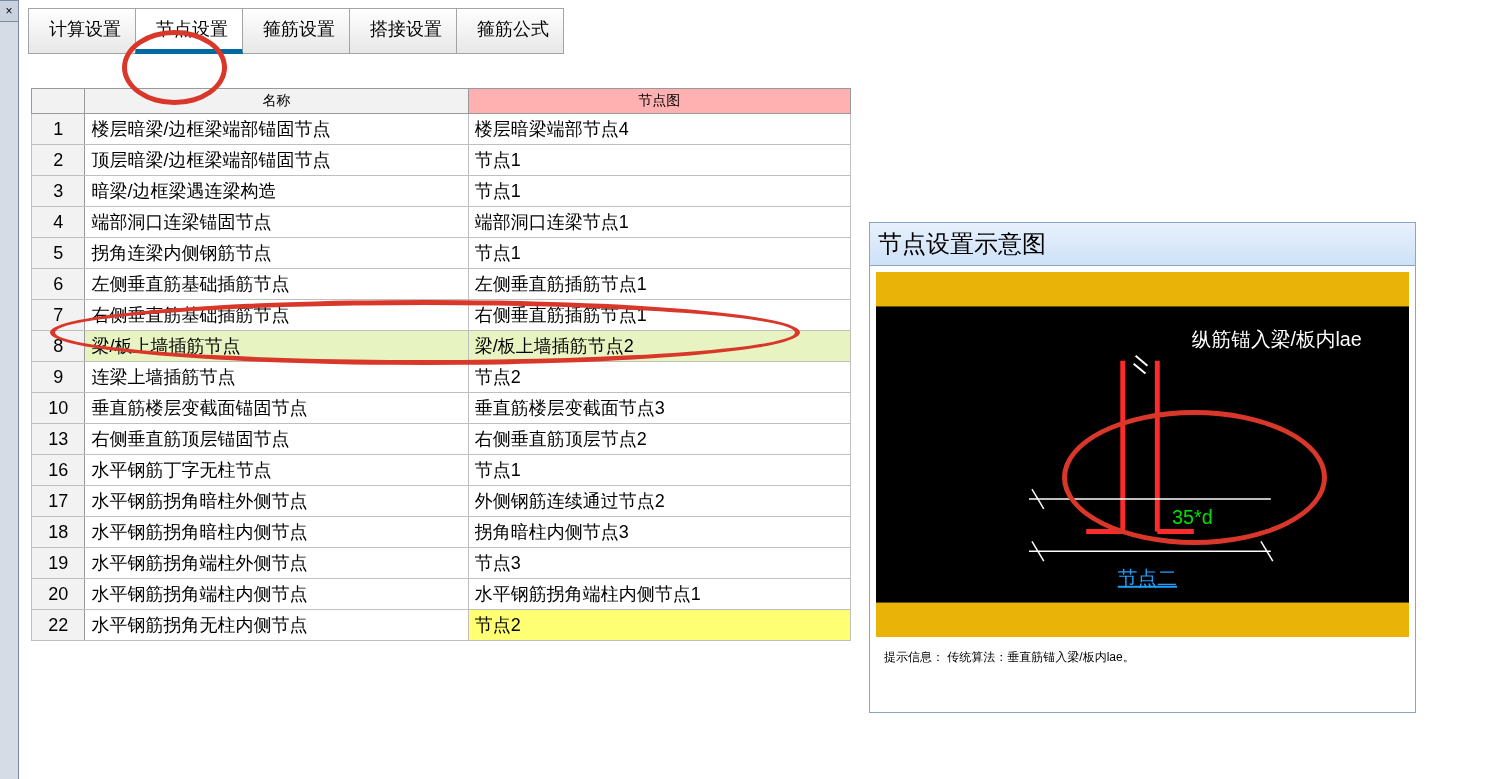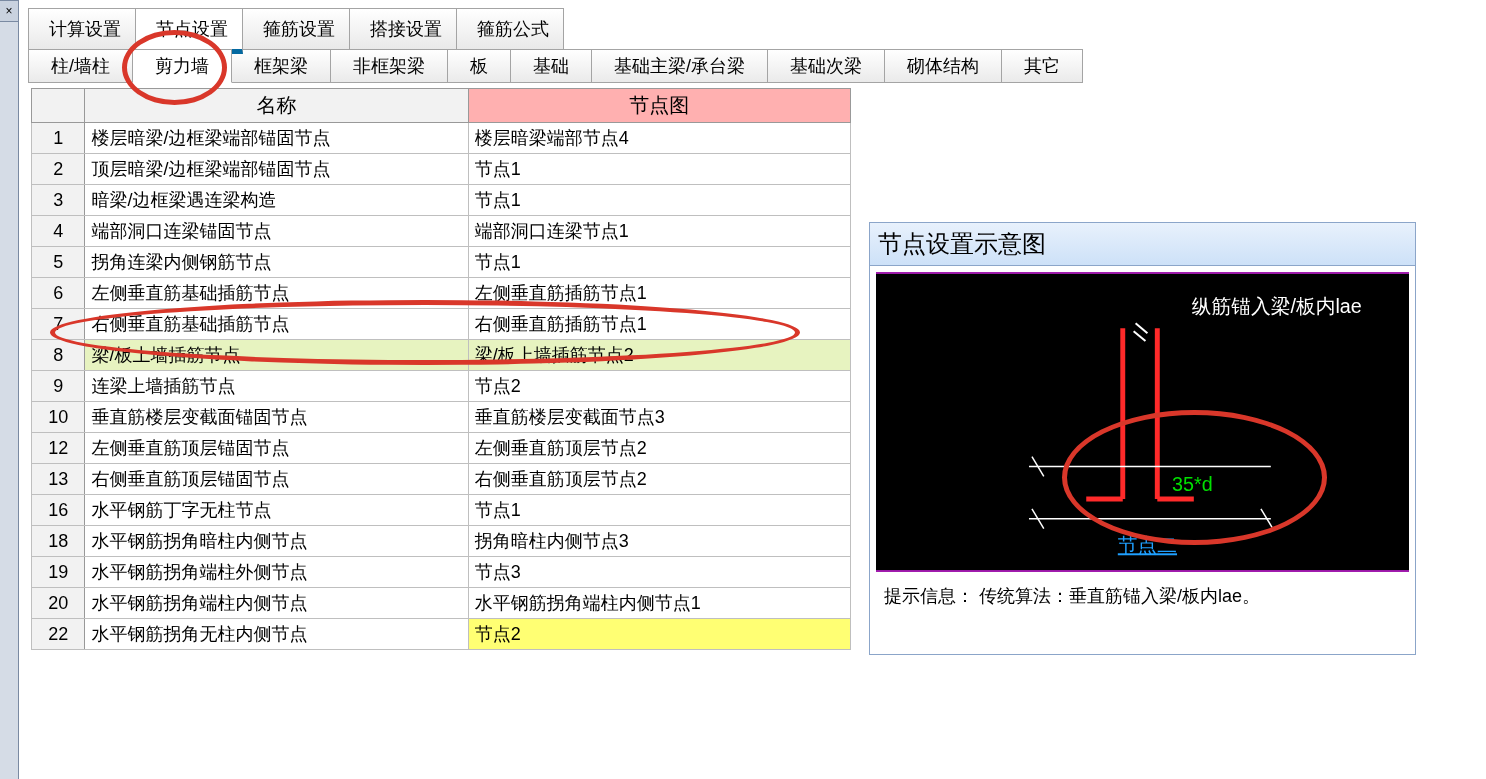--- a/index.html
+++ b/index.html
@@ -7,66 +7,54 @@
   .close-col{position:absolute;left:0;top:0;width:18px;height:779px;background:#d5dce6;border-right:1px solid #7a8aa2}
   .close-btn{width:18px;height:20px;background:#c9d2df;border:1px solid #7a8aa2;border-left:none;display:flex;align-items:center;justify-content:center;font-size:12px;cursor:pointer}
   .tabs-main{position:absolute;left:28px;top:8px;display:flex}
   .tab-main{padding:8px 14px;border:1px solid #a4a4a4;background:linear-gradient(#fff,#e7e7e7);margin-right:-1px;border-bottom:1px solid #a4a4a4;cursor:pointer;font-size:18px;min-width:78px;text-align:right}
   .tab-main.active{background:#fff;border-bottom:5px solid #0369a1;z-index:2}
   .tabs-sub{position:absolute;left:28px;top:49px;display:flex}
   .tab-sub{padding:4px 22px;border:1px solid #a4a4a4;background:linear-gradient(#fff,#eaeaea);margin-right:-1px;border-bottom:1px solid #a4a4a4;cursor:pointer;font-size:18px;text-align:center}
   .tab-sub.active{background:#fff;border-bottom:1px solid #fff;z-index:2}
   .content{position:absolute;left:31px;top:88px;}
   table.grid{border-collapse:collapse;width:820px}
-  table.grid th{background:#f2f2f2;border:1px solid #999;font-weight:normal;text-align:center;padding:3px 12px;font-size:20px}
+  table.grid th{background:#f2f2f2;border:1px solid #999;font-weight:normal;text-align:center;padding:3px 12px;font-size:14px}
   table.grid th.c-name{background:#f2f2f2}
   table.grid th.c-node{background:#ffb0b0;color:#000000}
   table.grid td{border:1px solid #bfbfbf;padding:3px 6px;font-size:18px;white-space:nowrap;overflow:hidden}
   table.grid td.row-num{background:#f2f2f2;text-align:center;width:30px;border-right:1px solid #999}
   table.grid td.name-cell{width:380px}
   table.grid td.node-cell{width:380px}
   tr.sel td.name-cell, tr.sel td.node-cell{background:#e7f3c0}
   td.node-cell.hl{background:#ffff73}
   .right-panel{position:absolute;left:869px;top:222px;width:545px;border:1px solid #8ba5c9}
   .right-title{background:linear-gradient(#e8f1fc,#cde1f8);border-bottom:1px solid #8ba5c9;padding:5px 8px;font-size:24px}
   .right-body{padding:6px}
-  .diagram{background:#a21caf;width:100%;height:300px;position:relative}
-  .hint{padding:12px 8px 40px 8px;font-size:18px;background:#fff}
+  .diagram{background:#eab308;width:100%;height:365px;position:relative}
+  .hint{padding:12px 8px 40px 8px;font-size:12px;background:#fff}
   
   .anno{position:absolute;border:5px solid #d9372a;border-radius:50%;pointer-events:none;z-index:50}
   .anno1{left:122px;top:30px;width:95px;height:65px}
   .anno2{left:50px;top:300px;width:740px;height:55px}
   .anno3{left:1062px;top:410px;width:255px;height:125px}
 </style>
 </head>
 <body>
 
 <div class="app">
   <div class="close-col">
     <div class="close-btn">×</div>
   </div>
 
   <div class="tabs-main" id="tabs-main">
       <div class="tab-main">计算设置</div>
       <div class="tab-main active">节点设置</div>
       <div class="tab-main">箍筋设置</div>
       <div class="tab-main">搭接设置</div>
       <div class="tab-main">箍筋公式</div>
-    </div>
-  <div class="tabs-sub" id="tabs-sub">
-      <div class="tab-sub">柱/墙柱</div>
-      <div class="tab-sub active">剪力墙</div>
-      <div class="tab-sub">框架梁</div>
-      <div class="tab-sub">非框架梁</div>
-      <div class="tab-sub">板</div>
-      <div class="tab-sub">基础</div>
-      <div class="tab-sub">基础主梁/承台梁</div>
-      <div class="tab-sub">基础次梁</div>
-      <div class="tab-sub">砌体结构</div>
-      <div class="tab-sub">其它</div>
     </div>
 
   <div class="content">
     <table class="grid">
       <thead>
         <tr>
           <th class="c-num" style="width:30px"></th>
           <th class="c-name">名称</th>
           <th class="c-node">节点图</th>
         </tr>
@@ -116,33 +104,33 @@
             <td class="row-num">9</td>
             <td class="name-cell">连梁上墙插筋节点</td>
             <td class="node-cell">节点2</td>
           </tr>
           <tr>
             <td class="row-num">10</td>
             <td class="name-cell">垂直筋楼层变截面锚固节点</td>
             <td class="node-cell">垂直筋楼层变截面节点3</td>
           </tr>
           <tr>
-            <td class="row-num">12</td>
-            <td class="name-cell">左侧垂直筋顶层锚固节点</td>
-            <td class="node-cell">左侧垂直筋顶层节点2</td>
-          </tr>
-          <tr>
             <td class="row-num">13</td>
             <td class="name-cell">右侧垂直筋顶层锚固节点</td>
             <td class="node-cell">右侧垂直筋顶层节点2</td>
           </tr>
           <tr>
             <td class="row-num">16</td>
             <td class="name-cell">水平钢筋丁字无柱节点</td>
             <td class="node-cell">节点1</td>
+          </tr>
+          <tr>
+            <td class="row-num">17</td>
+            <td class="name-cell">水平钢筋拐角暗柱外侧节点</td>
+            <td class="node-cell">外侧钢筋连续通过节点2</td>
           </tr>
           <tr>
             <td class="row-num">18</td>
             <td class="name-cell">水平钢筋拐角暗柱内侧节点</td>
             <td class="node-cell">拐角暗柱内侧节点3</td>
           </tr>
           <tr>
             <td class="row-num">19</td>
             <td class="name-cell">水平钢筋拐角端柱外侧节点</td>
             <td class="node-cell">节点3</td>

